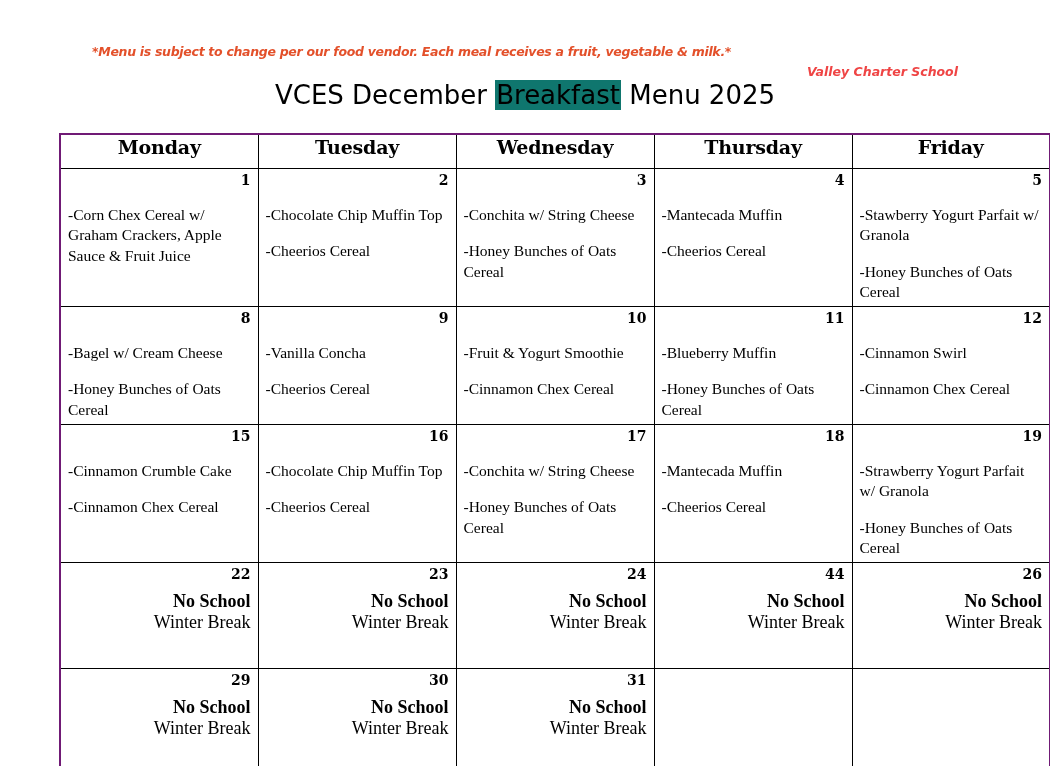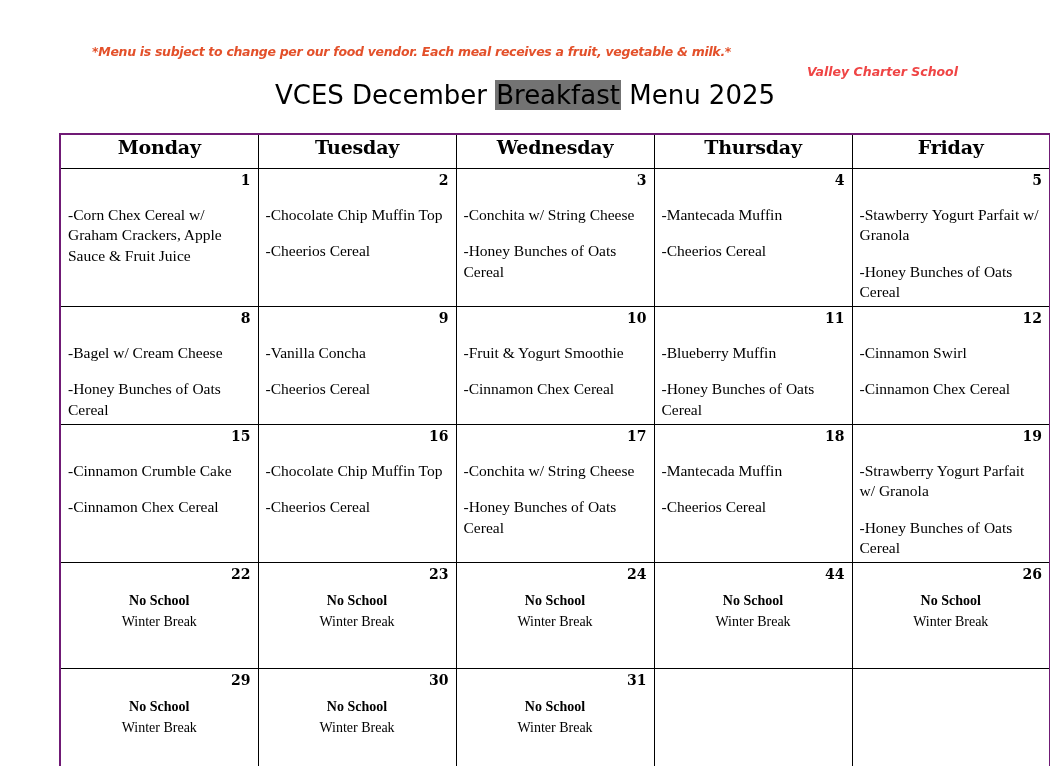--- a/index.html
+++ b/index.html
@@ -57,21 +57,21 @@
     top: 80px;
     width: 1050px;
     text-align: center;
     font-family: "DejaVu Sans", sans-serif;
     font-size: 26px;
     font-weight: normal;
     color: #000000;
     white-space: nowrap;
   }
   .page-title .hl {
-    background: #737373;
+    background: #0f766e;
     padding: 0 1px;
   }
 
   
   .calendar {
     position: absolute;
     left: 59px;
     top: 133px;
     width: 992px;
     border-collapse: collapse;
@@ -118,23 +118,23 @@
   }
   .items .line {
     display: block;
     white-space: nowrap;
     margin-top: 16px;
   }
   .items .line.wrap {
     white-space: normal;
   }
   .closed {
-    text-align: center;
+    text-align: right;
     font-family: "Liberation Serif", serif;
-    font-size: 14px;
+    font-size: 18px;
     line-height: 20.3px;
     margin-top: 8px;
   }
   .closed .bold {
     display: block;
     font-weight: bold;
   }
   .closed .reg {
     display: block;
     font-weight: normal;

